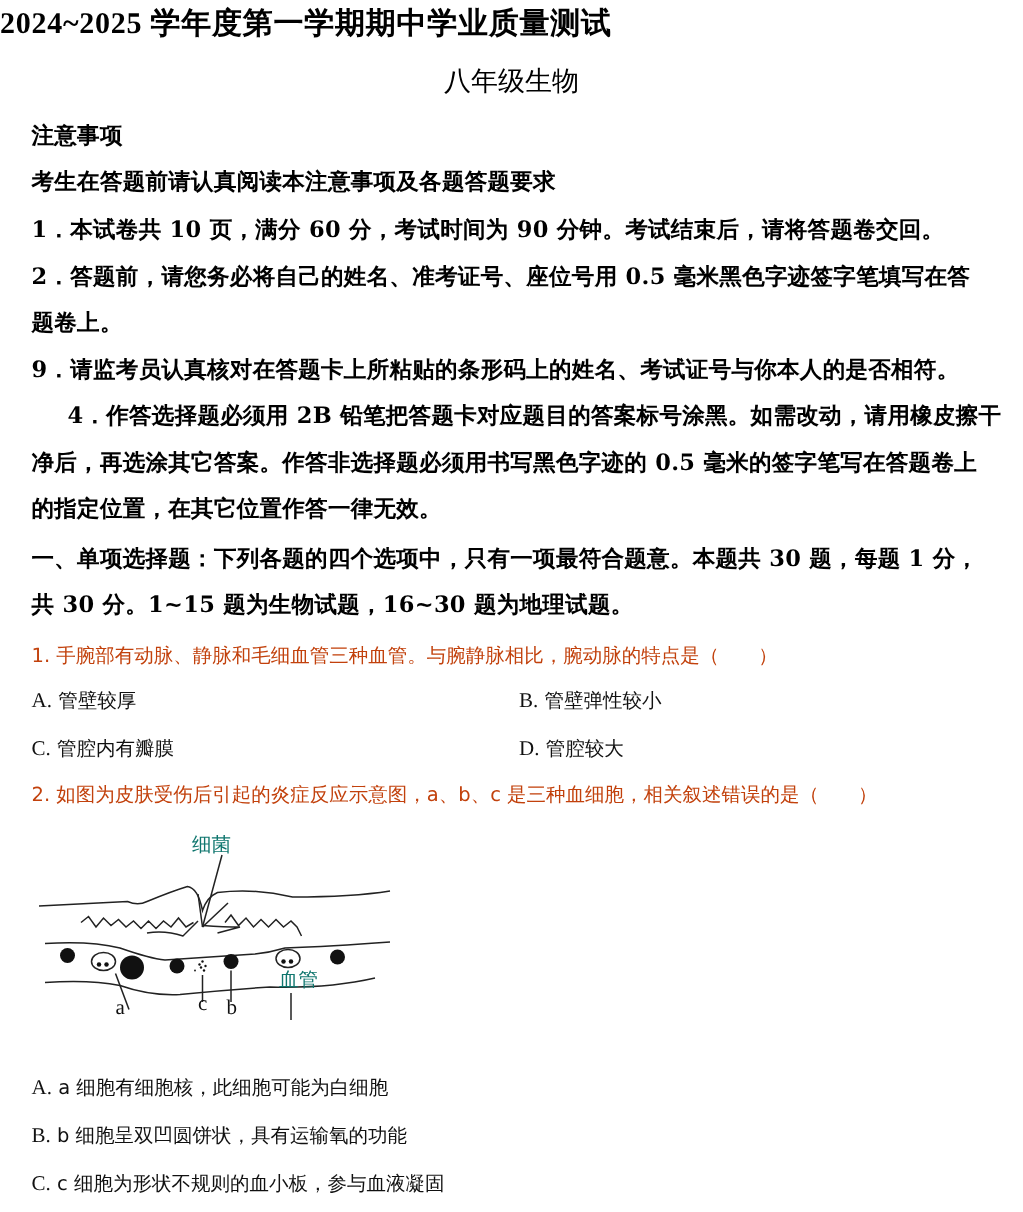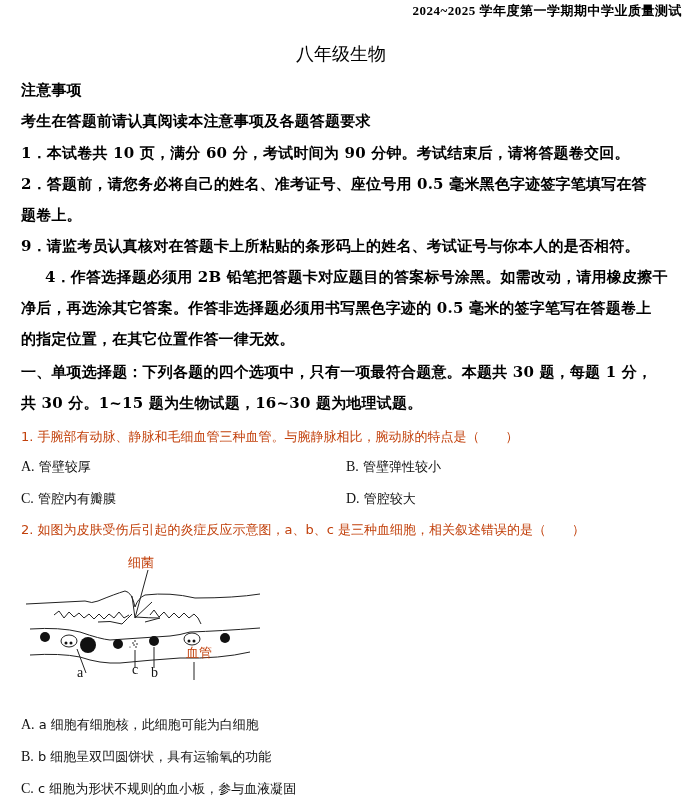--- a/index.html
+++ b/index.html
@@ -10,23 +10,23 @@
     body {
       width: 682px;
       height: 808px;
       position: relative;
       overflow: hidden;
       color: #000000;
       font-family: "DejaVu Serif", "Liberation Serif", serif;
     }
     .abs { position: absolute; white-space: nowrap; }
     .title {
-      left: 0; width: 682px; text-align: right;
+      left: 0; width: 682px; text-align: left;
       font-family: "Liberation Serif", "DejaVu Serif", serif;
-      font-weight: bold; font-size: 13px; top: 2px;
+      font-weight: bold; font-size: 20px; top: 2px;
       letter-spacing: 0.5px;
     }
     .subtitle {
       left: 0; width: 682px; text-align: center;
       font-family: "DejaVu Serif", serif;
       font-size: 18px; top: 42px;
     }
     .bold-line {
       left: 21px;
       font-family: "DejaVu Serif", serif;
@@ -45,21 +45,21 @@
       font-size: 13px;
       color: #111;
       text-align: center;
     }
     .opt .letter { font-family: "Liberation Serif", serif; font-size: 14px; }
     svg.diagram { position: absolute; left: 20px; top: 552px; }
     .diag-label {
       position: absolute;
       font-family: "DejaVu Sans", sans-serif;
       font-size: 13px;
-      color: #c2410c;
+      color: #0f766e;
     }
     .diag-letter {
       position: absolute;
       font-family: "Liberation Serif", serif;
       font-size: 14px;
       color: #111;
     }
   </style>
 </head>
 <body>

